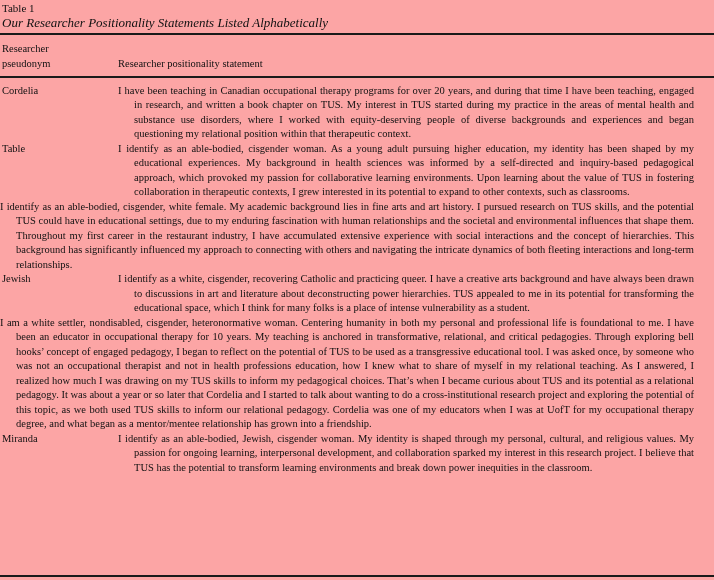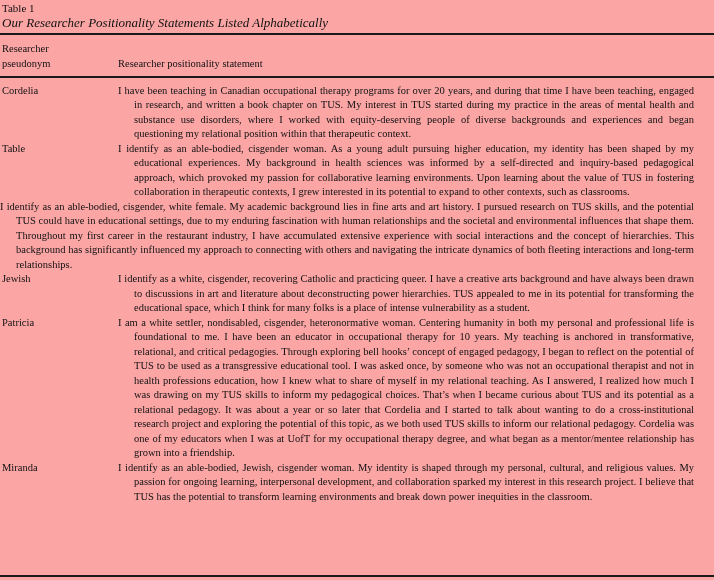--- a/index.html
+++ b/index.html
@@ -121,21 +121,20 @@
     <div class="row">
       <div class="cell-statement">I identify as an able-bodied, cisgender, white female. My academic background lies in fine arts and art history. I pursued research on TUS skills, and the potential TUS could have in educational settings, due to my enduring fascination with human relationships and the societal and environmental influences that shape them. Throughout my first career in the restaurant industry, I have accumulated extensive experience with social interactions and the concept of hierarchies. This background has significantly influenced my approach to connecting with others and navigating the intricate dynamics of both fleeting interactions and long-term relationships.</div>
     </div>
 
     <div class="row">
       <div class="cell-pseudonym">Jewish</div>
       <div class="cell-statement">I identify as a white, cisgender, recovering Catholic and practicing queer. I have a creative arts background and have always been drawn to discussions in art and literature about deconstructing power hierarchies. TUS appealed to me in its potential for transforming the educational space, which I think for many folks is a place of intense vulnerability as a student.</div>
     </div>
 
     <div class="row">
-      <div class="cell-pseudonym">Patricia</div>
       <div class="cell-statement">I am a white settler, nondisabled, cisgender, heteronormative woman. Centering humanity in both my personal and professional life is foundational to me. I have been an educator in occupational therapy for 10 years. My teaching is anchored in transformative, relational, and critical pedagogies. Through exploring bell hooks’ concept of engaged pedagogy, I began to reflect on the potential of TUS to be used as a transgressive educational tool. I was asked once, by someone who was not an occupational therapist and not in health professions education, how I knew what to share of myself in my relational teaching. As I answered, I realized how much I was drawing on my TUS skills to inform my pedagogical choices. That’s when I became curious about TUS and its potential as a relational pedagogy. It was about a year or so later that Cordelia and I started to talk about wanting to do a cross-institutional research project and exploring the potential of this topic, as we both used TUS skills to inform our relational pedagogy. Cordelia was one of my educators when I was at UofT for my occupational therapy degree, and what began as a mentor/mentee relationship has grown into a friendship.</div>
     </div>
 
     <div class="row">
       <div class="cell-pseudonym">Miranda</div>
       <div class="cell-statement">I identify as an able-bodied, Jewish, cisgender woman. My identity is shaped through my personal, cultural, and religious values. My passion for ongoing learning, interpersonal development, and collaboration sparked my interest in this research project. I believe that TUS has the potential to transform learning environments and break down power inequities in the classroom.</div>
     </div>
 
   </div>
 

